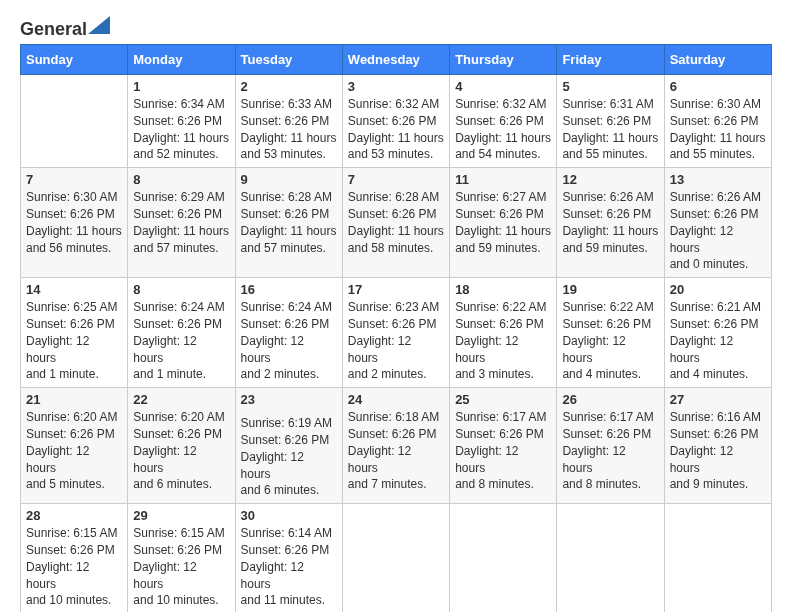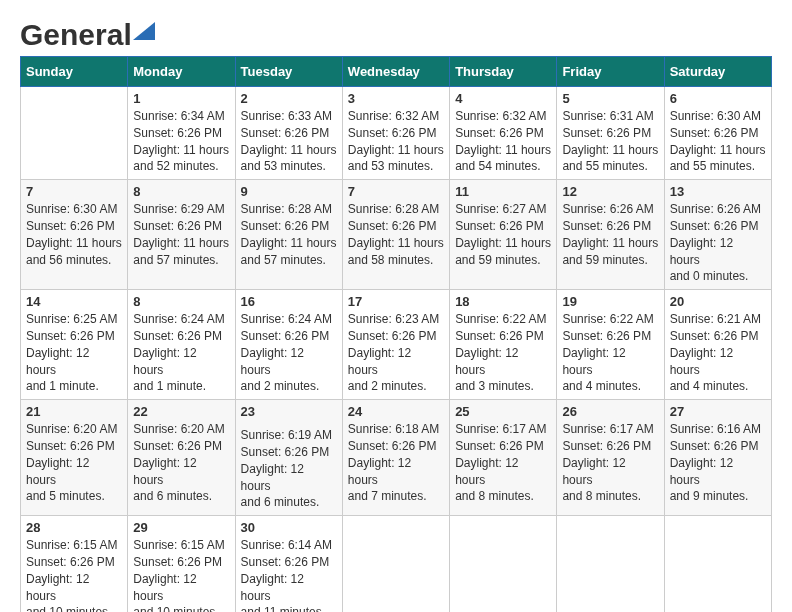--- a/index.html
+++ b/index.html
@@ -35,21 +35,21 @@
       font-size: 15px;
       color: #555;
       margin-top: 2px;
     }
     table {
       width: 100%;
       border-collapse: collapse;
       font-size: 11px;
     }
     thead tr th {
-      background: #0f766e;
+      background: #3b82f6;
       color: #fff;
       padding: 7px 5px;
       text-align: left;
       font-size: 13px;
       font-weight: bold;
       border: 1px solid #2a6db5;
     }
     tbody tr td {
       border: 1px solid #ccc;
       vertical-align: top;
@@ -75,21 +75,21 @@
       color: #333;
       line-height: 1.4;
     }
   </style>
 </head>
 <body>
 
 <div class="header">
   <div class="logo">
     <div style="display:flex;align-items:center;">
-      <span style="font-size:30px;font-weight:bold;color:#333;">General</span>
+      <span style="font-size:18px;font-weight:bold;color:#333;">General</span>
       <svg width="22" height="18" viewBox="0 0 22 18" style="margin-left:1px;margin-top:-8px;">
         <polygon points="0,18 22,0 22,18" fill="#2a6db5"></polygon>
       </svg>
     </div>
     <span style="font-size:22px;font-weight:bold;color:#2a6db5;margin-top:-4px;"></span>
   </div>
   <div class="title-block">
     <div class="month-title"></div>
     <div class="location-title"></div>
   </div>

